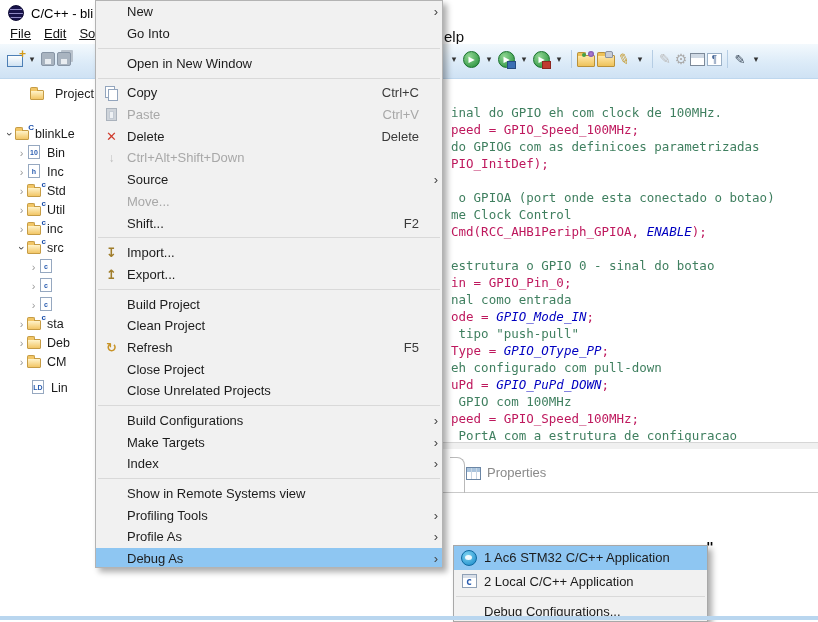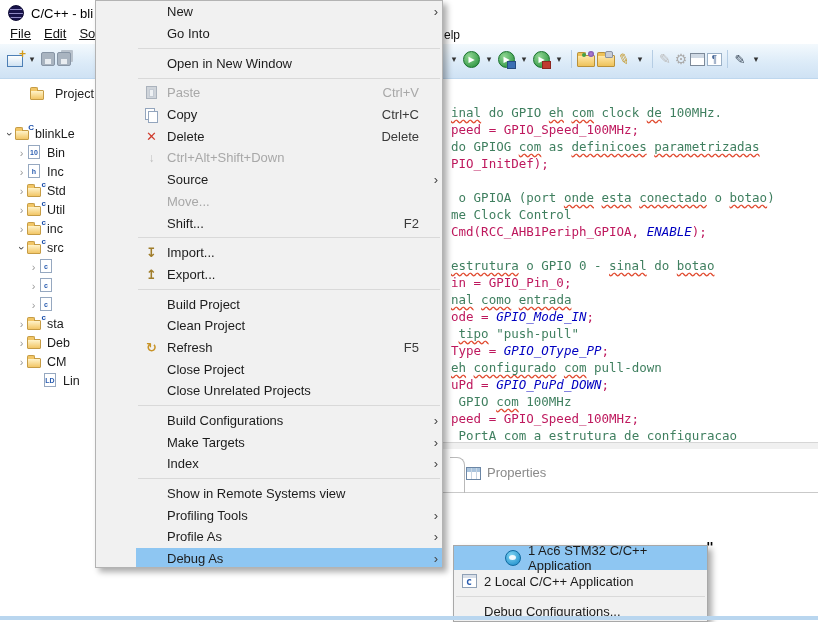--- a/index.html
+++ b/index.html
@@ -9,21 +9,21 @@
   .titlebar{position:absolute;left:0;top:0;width:100%;height:26px;background:#fff;
             display:flex;align-items:center;padding-left:8px;box-sizing:border-box;}
   .eclipse-logo{width:16px;height:16px;border-radius:50%;margin-right:7px;flex:none;
     background:linear-gradient(#17124a 0 3px,#8f89c4 3px 4px,#17124a 4px 7px,#8f89c4 7px 8px,#17124a 8px 11px,#8f89c4 11px 12px,#17124a 12px 16px);
     border:1px solid #0d0a33;box-sizing:border-box;}
   .title{font-size:13px;color:#000;white-space:nowrap;}
   
   .menubar{position:absolute;left:10px;top:26px;height:18px;display:flex;align-items:flex-start;text-decoration:underline;}
   .mb-item{margin-right:13px;white-space:nowrap;cursor:default;}
   .mb-item u{text-decoration:underline;}
-  .mb-frag{position:absolute;left:444px;top:28px;font-size:12px;}
+  .mb-frag{position:absolute;left:444px;top:28px;font-size:15px;}
   
   .toolbar{position:absolute;left:0;top:44px;width:100%;height:35px;
     background:linear-gradient(#f3f9fd,#dcebf8 55%,#cfe2f4);border-bottom:1px solid #bed7ee;box-sizing:border-box;}
   .tb-group{position:absolute;top:5px;display:flex;align-items:center;}
   #tb-left{left:6px;}
   #tb-right{left:446px;}
   .tbico{height:20px;min-width:14px;display:inline-flex;align-items:center;justify-content:center;
          margin:0 1px;position:relative;flex:none;}
   .tbsep{width:1px;height:18px;background:#b5cde4;margin:0 4px;flex:none;}
   .dropdown-caret{color:#333;font-size:9px;width:11px;}
@@ -73,37 +73,37 @@
   .tbdg{position:absolute;right:-2px;top:-3px;color:#1b4faa;font:bold 8px "Liberation Sans",sans-serif;
         text-shadow:0 0 2px #fff,0 0 2px #fff;}
   
   .editor{position:absolute;left:95px;top:79px;right:0;height:363px;background:#fff;overflow:hidden;}
   #code{position:absolute;left:356px;top:25px;font:12.5px "DejaVu Sans Mono","Liberation Mono",monospace;
         line-height:17px;white-space:pre;color:#000;}
   .cl{height:17px;}
   .cm{color:#3f7f5f;}
   .cd{color:#be185d;}
   .mc{color:#0000c0;font-style:italic;}
-  .sq{text-decoration:underline;text-decoration-style:wavy;text-decoration-color:#e0492e;text-underline-offset:2px;}
+  .sq{text-decoration-style:wavy;text-decoration-color:#e0492e;text-underline-offset:2px;}
   
   .bottom-panel{position:absolute;left:95px;top:442px;right:0;bottom:0;background:#fff;border-top:1px solid #d6d6d6;}
   .splitband{position:absolute;left:0;top:0;width:100%;height:6px;background:#f0f0f0;}
   .tabrow{position:absolute;left:0;top:6px;width:100%;height:44px;border-bottom:1px solid #c9c9c9;box-sizing:border-box;}
   .tab-frag{position:absolute;left:355px;top:8px;width:14px;height:35px;border:1px solid #b9b9b9;border-left:none;
             border-bottom:none;border-radius:0 8px 0 0;}
   .prop-tab{position:absolute;left:371px;top:16px;display:flex;align-items:flex-end;gap:6px;color:#8a8a8a;font-size:13px;}
   .prop-ico{width:15px;height:13px;border:1px solid #6b86a5;box-sizing:border-box;
      background:linear-gradient(#aac4dd 0 4px,#fff 4px);
      background-image:linear-gradient(90deg,transparent 0 4px,#c9d6e4 4px 5px,transparent 5px 9px,#c9d6e4 9px 10px,transparent 10px),linear-gradient(#aac4dd 0 4px,#fff 4px);}
   .console{position:absolute;left:360px;top:63px;font:bold 13px "DejaVu Sans Mono","Liberation Mono",monospace;
            line-height:18px;color:#000;white-space:pre;}
   .cfrag{position:absolute;left:611px;top:96px;font:bold 13px "DejaVu Sans Mono","Liberation Mono",monospace;color:#000;}
   
   .ctx{position:absolute;left:95px;top:0;width:348px;height:568px;background:#f1f1f1;
-       border:1px solid #b3b3b3;box-sizing:border-box;box-shadow:4px 4px 6px rgba(0,0,0,.33);z-index:40;overflow:hidden;padding-left:40px;}
+       border:1px solid #b3b3b3;box-sizing:border-box;box-shadow:4px 4px 6px rgba(0,0,0,.33);z-index:40;overflow:hidden;}
   .mitem{height:21.7px;display:flex;align-items:center;padding-right:4px;font-size:13px;color:#1c1c1c;cursor:default;}
   .mitem.hl{background:#8ec6f2;}
   .mico{width:31px;flex:none;display:flex;align-items:center;justify-content:center;font-size:12px;}
   .mlabel{flex:1;white-space:nowrap;}
   .msc{color:#3a3a3a;margin-right:9px;white-space:nowrap;}
   .marrow{width:10px;color:#444;font-size:13px;text-align:right;}
   .msep{height:1px;background:#d9d9d9;margin:3.5px 2px;}
   .mitem.dis .mlabel,.mitem.dis .msc{color:#a8a8a8;}
   .delete-icon{color:#cf3a2b;font-weight:bold;font-size:13px;}
   .refresh-icon{color:#c89327;font-weight:bold;font-size:13px;}
@@ -112,21 +112,21 @@
   .copy-icon{width:13px;height:14px;position:relative;display:inline-block;}
   .copy-icon::before,.copy-icon::after{content:"";position:absolute;width:8px;height:10px;background:#fff;border:1px solid #93a5bd;}
   .copy-icon::before{left:0;top:0;}
   .copy-icon::after{left:3px;top:3px;}
   .paste-icon{width:11px;height:13px;background:#cfd4da;border:1px solid #aab2bc;position:relative;display:inline-block;box-sizing:border-box;}
   .paste-icon::before{content:"";position:absolute;left:2px;top:2px;right:2px;bottom:1px;background:#eef1f4;border:1px solid #c4cbd4;}
   
   .sub{position:absolute;left:453px;top:545px;width:255px;height:77px;background:#f1f1f1;
        border:1px solid #a8a8a8;box-sizing:border-box;box-shadow:4px 4px 6px rgba(0,0,0,.33);z-index:45;overflow:hidden;}
   .sitem{height:23.5px;display:flex;align-items:center;font-size:13px;color:#1c1c1c;}
-  .sitem.hl{background:#8ec6f2;padding-left:44px;}
+  .sitem.hl{background:#8ec6f2;}
   .sico{width:30px;flex:none;display:flex;align-items:center;justify-content:center;}
   .ssep{height:1px;background:#d9d9d9;margin:3px 2px;}
   .ac6-stm32-icon{width:16px;height:16px;border-radius:50%;position:relative;
       background:radial-gradient(circle at 38% 32%,#7fd4f2,#1587c8);border:1px solid #0f6aa0;box-sizing:border-box;}
   .ac6-stm32-icon::after{content:"";position:absolute;left:3px;top:4px;width:7px;height:5px;border-radius:50%;background:rgba(255,255,255,.9);}
   .c-application-icon{width:15px;height:14px;background:#fff;border:1px solid #8fa0b5;color:#2a5db0;
       font:bold 10px "DejaVu Sans Mono",monospace;display:flex;align-items:center;justify-content:center;
       box-shadow:inset 0 3px 0 #d7dee8;box-sizing:border-box;}
   
   .blue-line{position:absolute;left:0;top:616px;width:100%;height:4px;background:#b9d6ef;z-index:60;}
@@ -297,21 +297,21 @@
           </span>
           <span>Deb</span>
         </div>
         <div class="trow" style="padding-left: 16px;">
           <span class="tcaret">›</span>
           <span class="tico">
             <span class="tfold"></span>
           </span>
           <span>CM</span>
         </div>
-        <div class="trow" style="padding-left: 32px;">
+        <div class="trow" style="padding-left: 20px; margin-top: 7px;">
           <span class="tcaret none">›</span>
           <span class="tico">
             <span class="tsheet">LD</span>
           </span>
           <span>Lin</span>
         </div>
       </div>
   </div>
 
   <div class="editor">
@@ -348,34 +348,34 @@
         <span class="marrow"></span>
       </div>
       <div class="msep"></div>
       <div class="mitem">
         <span class="mico"></span>
         <span class="mlabel">Open in New Window</span>
         <span class="msc"></span>
         <span class="marrow"></span>
       </div>
       <div class="msep"></div>
+      <div class="mitem">
+        <span class="mico ">
+          <span class="copy-icon"></span>
+        </span>
+        <span class="mlabel">Copy</span>
+        <span class="msc">Ctrl+C</span>
+        <span class="marrow"></span>
+      </div>
       <div class="mitem dis">
         <span class="mico ">
           <span class="paste-icon"></span>
         </span>
         <span class="mlabel">Paste</span>
         <span class="msc">Ctrl+V</span>
-        <span class="marrow"></span>
-      </div>
-      <div class="mitem">
-        <span class="mico ">
-          <span class="copy-icon"></span>
-        </span>
-        <span class="mlabel">Copy</span>
-        <span class="msc">Ctrl+C</span>
         <span class="marrow"></span>
       </div>
       <div class="mitem">
         <span class="mico delete-icon">✕</span>
         <span class="mlabel">Delete</span>
         <span class="msc">Delete</span>
         <span class="marrow"></span>
       </div>
       <div class="mitem dis">
         <span class="mico remove-context-icon">↓</span>

